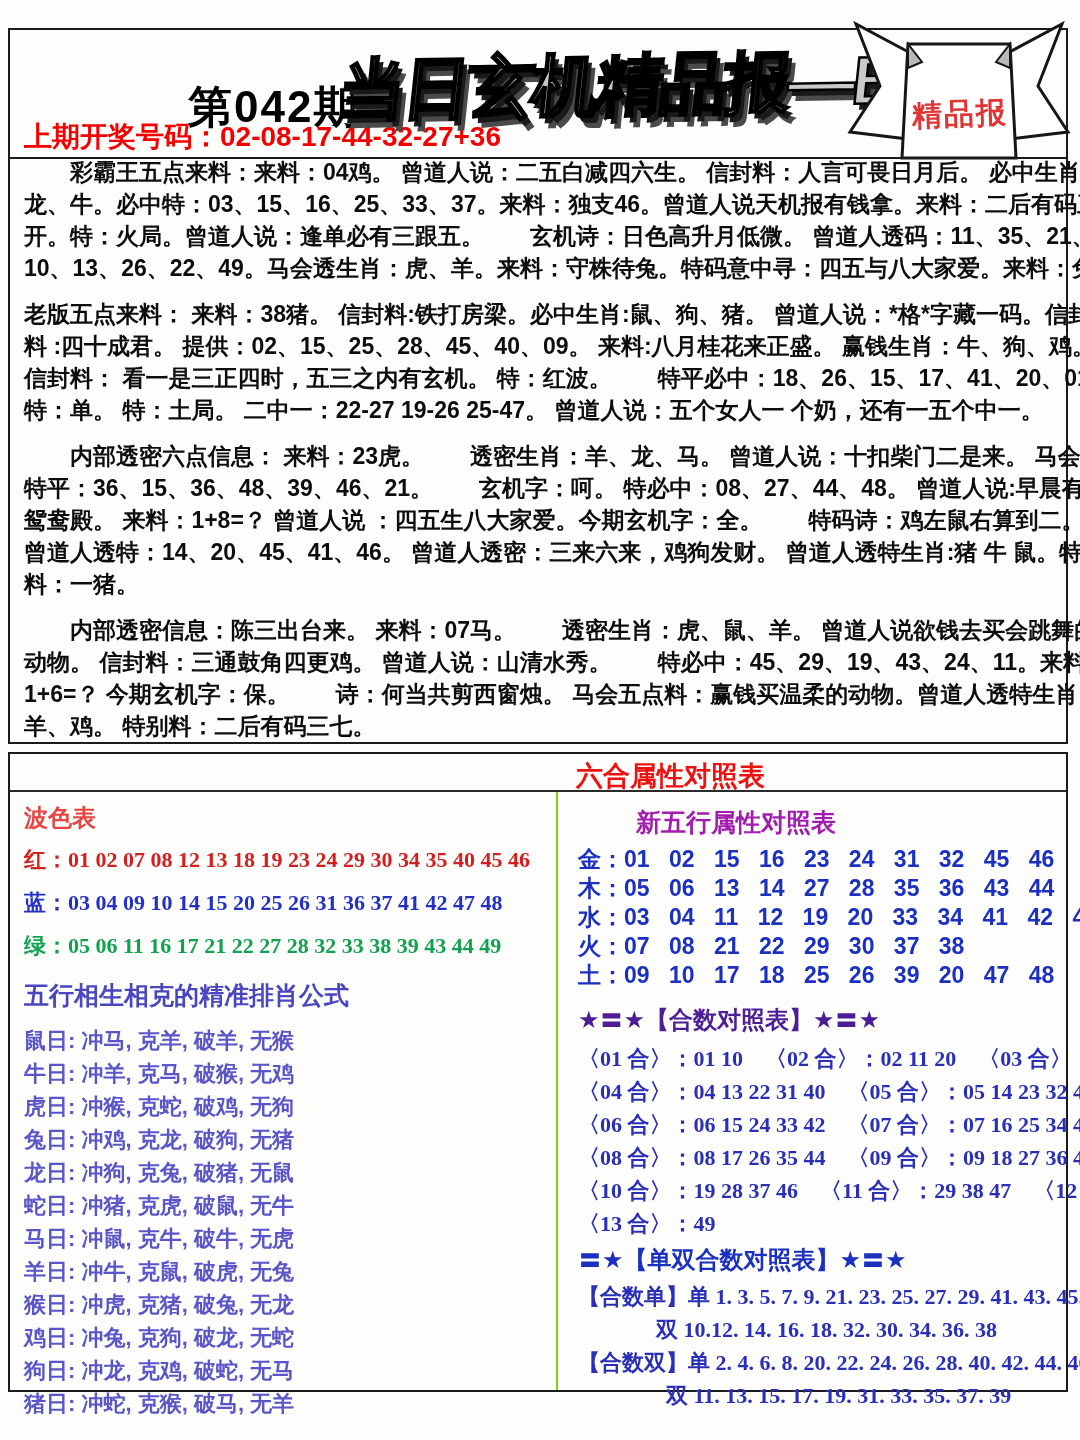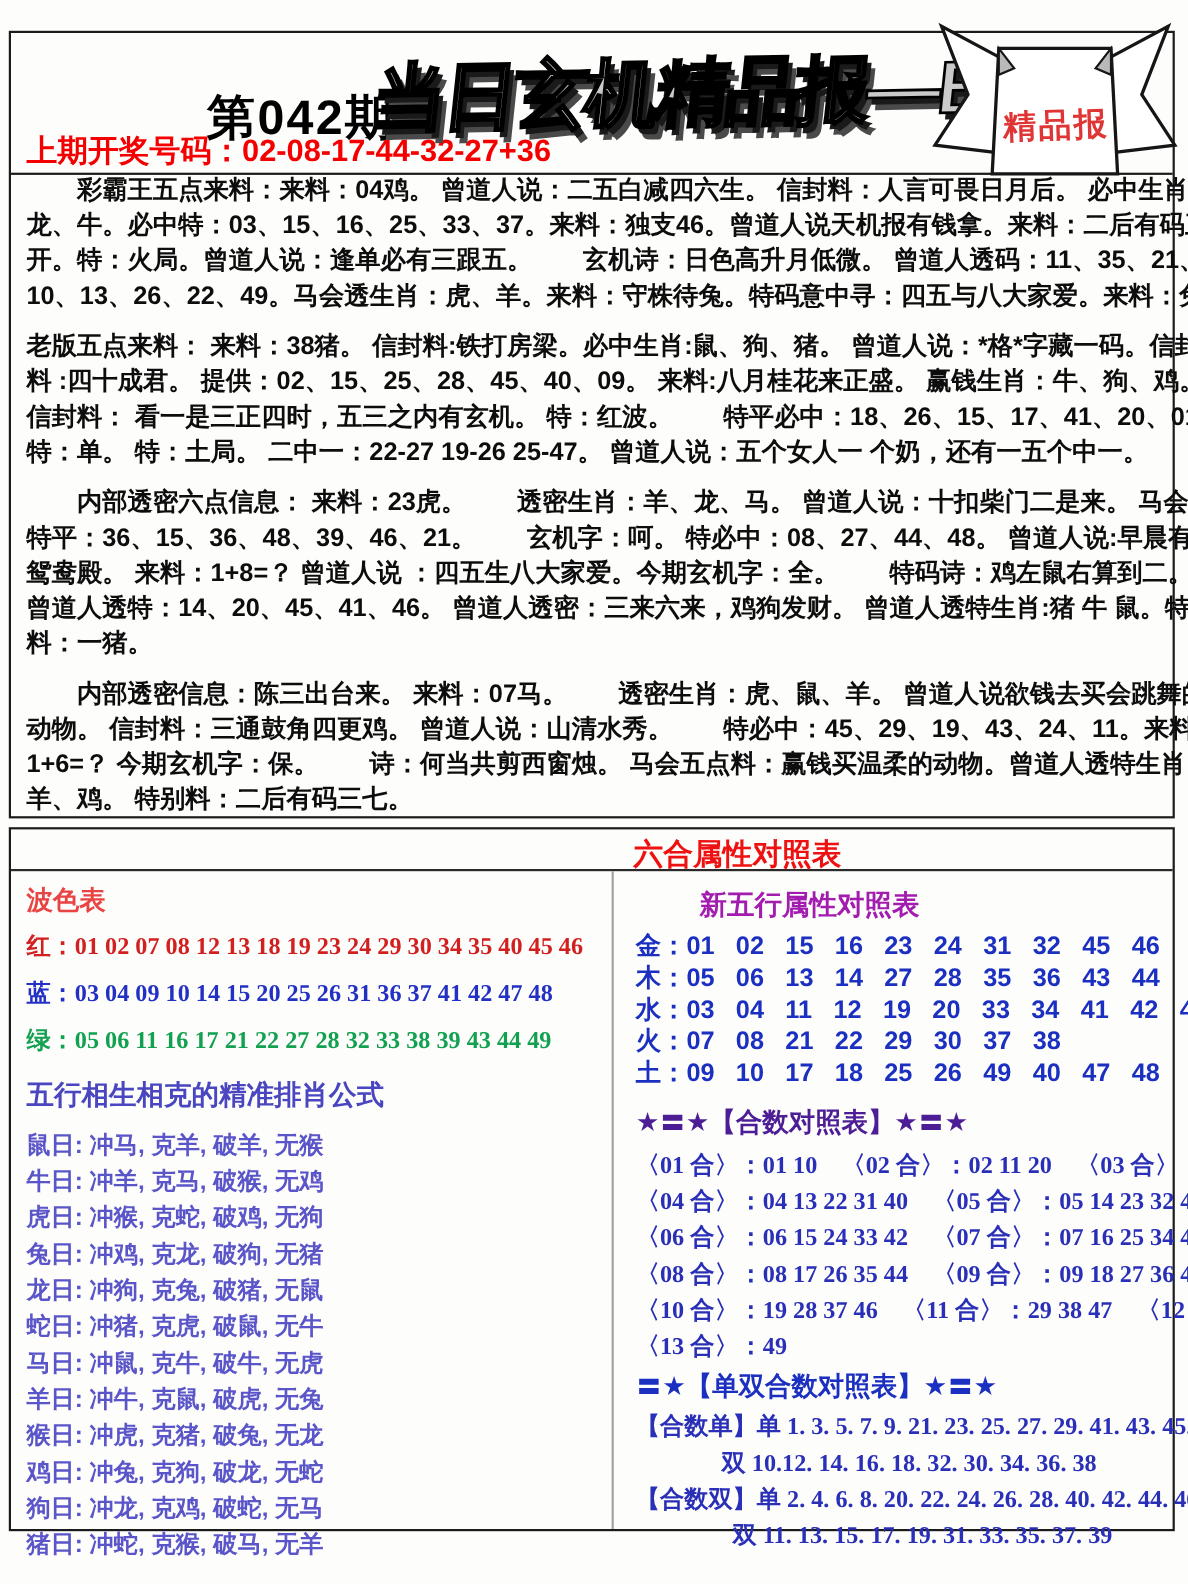--- a/index.html
+++ b/index.html
@@ -37,21 +37,21 @@
   .p1{top:126px;} .p2{top:268px;} .p3{top:410px;} .p4{top:584px;}
   
   .attr-box{
     position:absolute;left:8px;top:752px;width:1060px;height:640px;
     border:2px solid #1b1b1b;box-sizing:border-box;background:#fdfdfb;
   }
   .attr-title-row{position:absolute;left:0;top:0;width:100%;height:38px;border-bottom:2px solid #2a2a2a;box-sizing:border-box;}
   .attr-title{position:absolute;left:566px;top:4px;font-size:27px;font-weight:900;color:#ee1111;white-space:nowrap;}
   .attr-left{
     position:absolute;left:0;top:38px;bottom:0;width:548px;
-    border-right:2px solid #a3a3a3;box-sizing:border-box;padding:10px 0 0 14px;
+    border-right:2px solid #84cc16;box-sizing:border-box;padding:10px 0 0 14px;
   }
   .wave-title{font-size:24px;font-weight:900;color:#e94444;margin:0 0 4px 0;}
   .wave-row{line-height:43px;font-size:22px;font-weight:700;font-family:"Liberation Serif","DejaVu Serif",serif;white-space:nowrap;}
   .wave-row .wlabel{font-family:"Liberation Sans","DejaVu Sans",sans-serif;font-weight:900;}
   .formula-title{margin-top:12px;font-size:25px;font-weight:900;color:#4a46c0;}
   .zodiac-list{margin-top:12px;}
   .zodiac-line{line-height:33px;font-size:22px;font-weight:700;color:#5a55c8;white-space:nowrap;}
   .attr-right{position:absolute;left:550px;top:38px;bottom:0;right:0;padding:14px 8px 0 18px;box-sizing:border-box;}
   .five-title{font-size:25px;font-weight:900;color:#a21caf;margin:0 0 6px 58px;}
   .five-row{line-height:29px;font-size:23px;font-weight:700;color:#1b2fc0;white-space:nowrap;}
@@ -156,21 +156,21 @@
         <div class="five-row">
         <span>木：</span><span class="fnums">05 06 13 14 27 28 35 36 43 44</span>
       </div>
         <div class="five-row">
         <span>水：</span><span class="fnums">03 04 11 12 19 20 33 34 41 42 49</span>
       </div>
         <div class="five-row">
         <span>火：</span><span class="fnums">07 08 21 22 29 30 37 38</span>
       </div>
         <div class="five-row">
-        <span>土：</span><span class="fnums">09 10 17 18 25 26 49 40 47 48</span>
+        <span>土：</span><span class="fnums">09 10 17 18 25 26 39 20 47 48</span>
       </div>
       </div>
     <div class="hesu-header">★〓★【合数对照表】★〓★</div>
     <div class="hesu-list">
         <div class="hesu-line">〈01 合〉：01 10　〈02 合〉：02 11 20　〈03 合〉：03 12 21 30</div>
         <div class="hesu-line">〈04 合〉：04 13 22 31 40　〈05 合〉：05 14 23 32 41</div>
         <div class="hesu-line">〈06 合〉：06 15 24 33 42　〈07 合〉：07 16 25 34 43</div>
         <div class="hesu-line">〈08 合〉：08 17 26 35 44　〈09 合〉：09 18 27 36 45</div>
         <div class="hesu-line">〈10 合〉：19 28 37 46　〈11 合〉：29 38 47　〈12 合〉：39 48</div>
         <div class="hesu-line">〈13 合〉：49</div>

